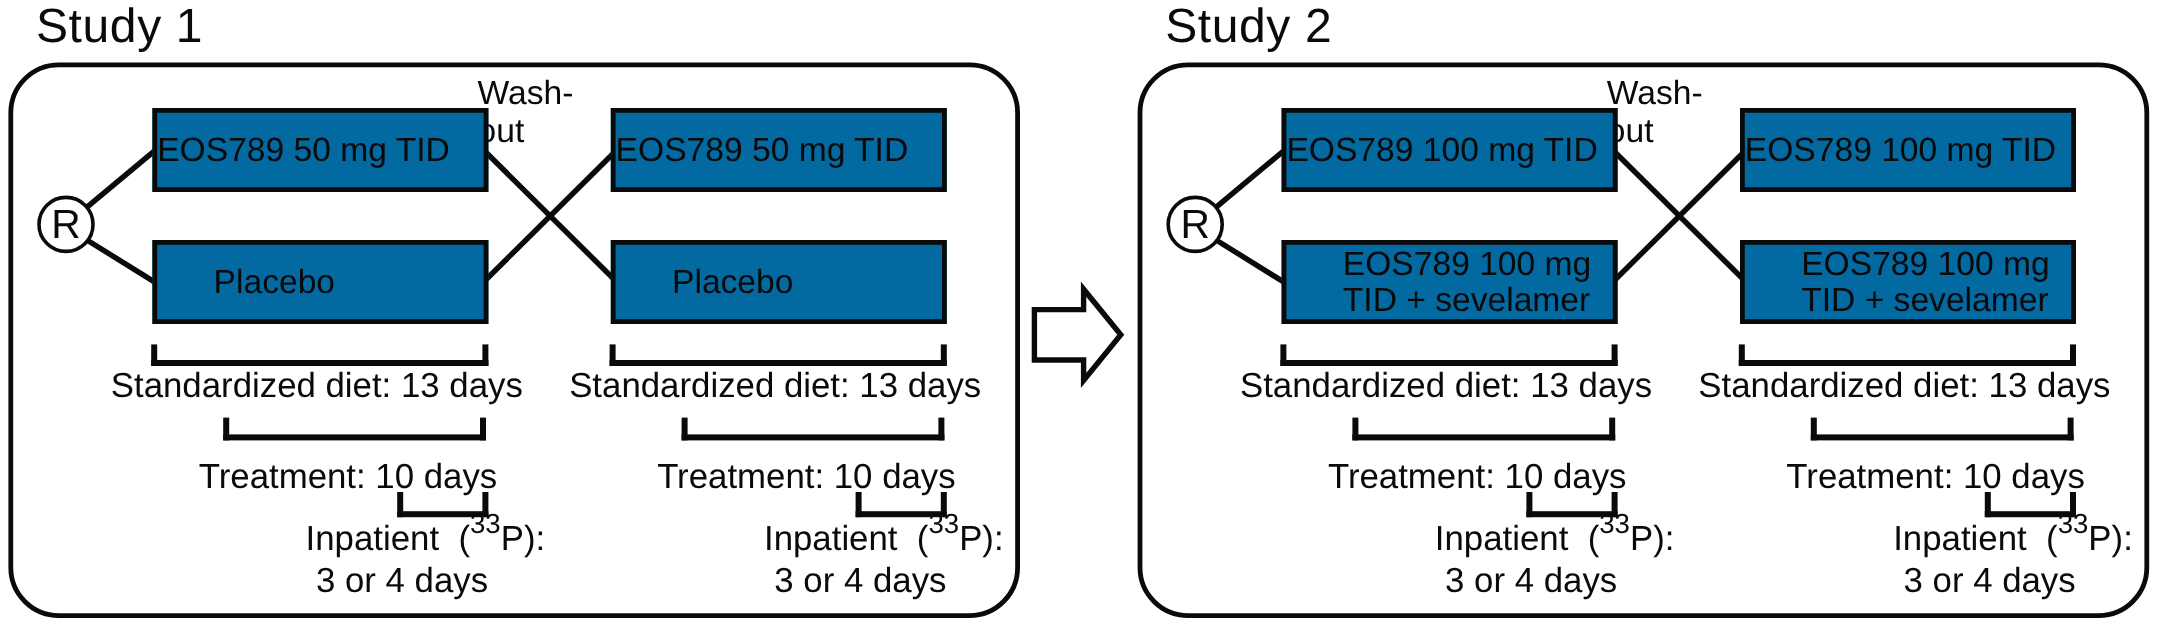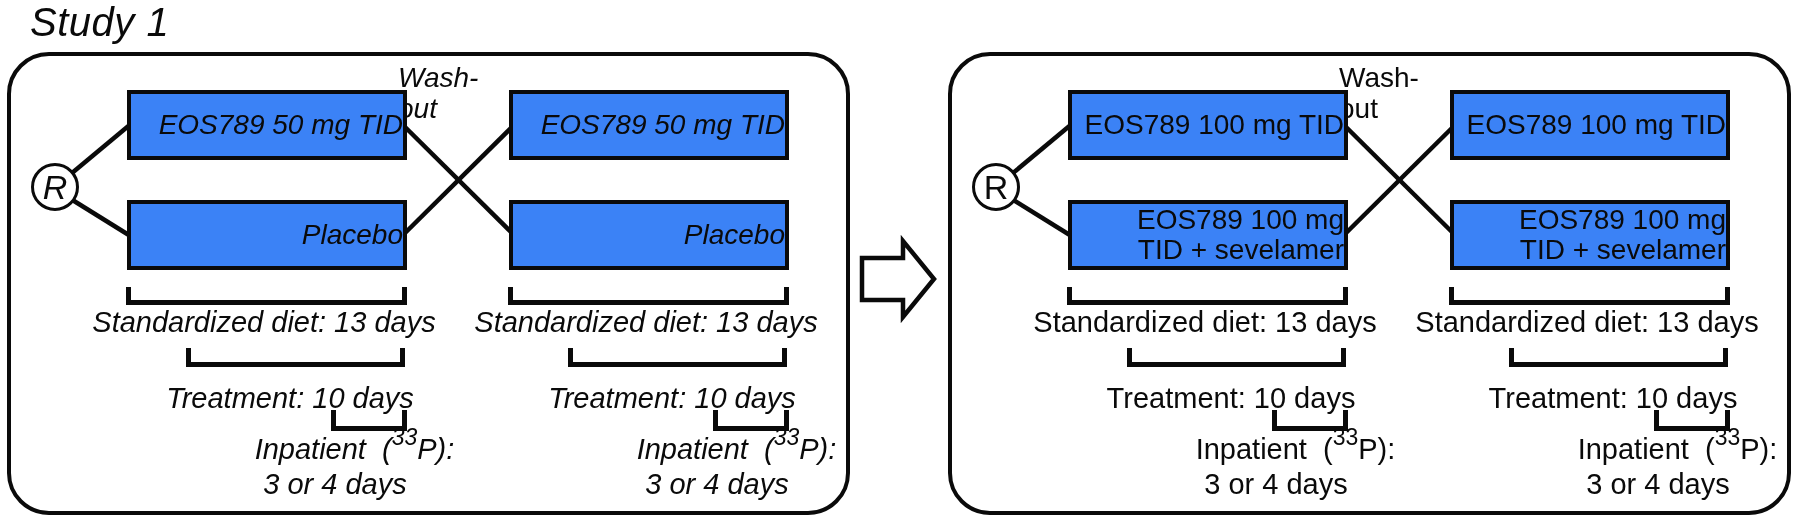--- a/index.html
+++ b/index.html
@@ -2,21 +2,21 @@
 <html><head>
 <meta charset="utf-8">
 <style>
   html,body { margin:0; padding:0; background:#ffffff; }
   #canvas {
     position:relative; width:1800px; height:525px; background:#ffffff;
     font-family:"Liberation Sans","DejaVu Sans",sans-serif; color:#0a0a0a;
     overflow:hidden;
   }
   .study { position:absolute; top:0; width:860px; height:525px; }
-  #study1 { left:0;font-style:italic; }
+  #study1 { left:0; }
   #study2 { left:941px; }
 
   .study-title {
     position:absolute; left:30px; top:0; font-size:40px; line-height:44px;
     letter-spacing:0.5px; white-space:nowrap; z-index:4;
   }
   .frame {
     position:absolute; left:7px; top:52px; width:843px; height:463px;
     border:4px solid #0a0a0a; border-radius:42px; box-sizing:border-box; z-index:0;
   }
@@ -27,22 +27,22 @@
     border:3.5px solid #0a0a0a; border-radius:50%; background:#ffffff;
     box-sizing:border-box; display:flex; align-items:center; justify-content:center;
     font-size:34px; z-index:3;
   }
   .washout {
     position:absolute; left:398px; top:62px; width:120px; text-align:left;
     font-size:28px; line-height:31px; z-index:2;
   }
   .tbox {
     position:absolute; width:280px; height:70px; border:4px solid #0a0a0a;
-    background:#3b82f6; box-sizing:border-box; display:flex; flex-direction:column;
-    align-items:flex-end; justify-content:center; text-align:center;
+    background:#0369a1; box-sizing:border-box; display:flex; flex-direction:column;
+    align-items:flex-start; justify-content:center; text-align:center;
     font-size:28px; line-height:30px; white-space:nowrap; z-index:2;
   }
   .tbox.row-top { top:90px; }
   .tbox.row-bottom { top:200px;padding-left:47px; }
   .tbox.p1 { left:127px; }
   .tbox.p2 { left:509px; }
 
   .bracket {
     position:absolute; border:5px solid #0a0a0a; border-top:none;
     box-sizing:border-box; z-index:1;
@@ -136,20 +136,21 @@
       <div><span class="pre-space">Inpatient  (</span><sup class="iso">33</sup><span>P):</span></div>
       <div>3 or 4 days</div>
     </div>
   </div>
 
   <svg id="arrow-svg" width="82" height="92">
     <polygon points="4,24 45,24 45,7 76,45 45,83 45,66 4,66" fill="#ffffff" stroke="#0a0a0a" stroke-width="4.5" stroke-linejoin="miter"></polygon>
   </svg>
 
   <div class="study" id="study2">
+    <div class="study-title">Study 2</div>
     <div class="frame"></div>
 
     <svg class="lines" width="860" height="525">
       <line x1="66" y1="178" x2="132" y2="123" stroke="#0a0a0a" stroke-width="4.5"></line>
       <line x1="66" y1="196" x2="132" y2="237" stroke="#0a0a0a" stroke-width="4.5"></line>
       <line x1="403" y1="125" x2="514" y2="235" stroke="#0a0a0a" stroke-width="4.5"></line>
       <line x1="403" y1="235" x2="514" y2="125" stroke="#0a0a0a" stroke-width="4.5"></line>
     </svg>
 
     <div class="rand-circle">

